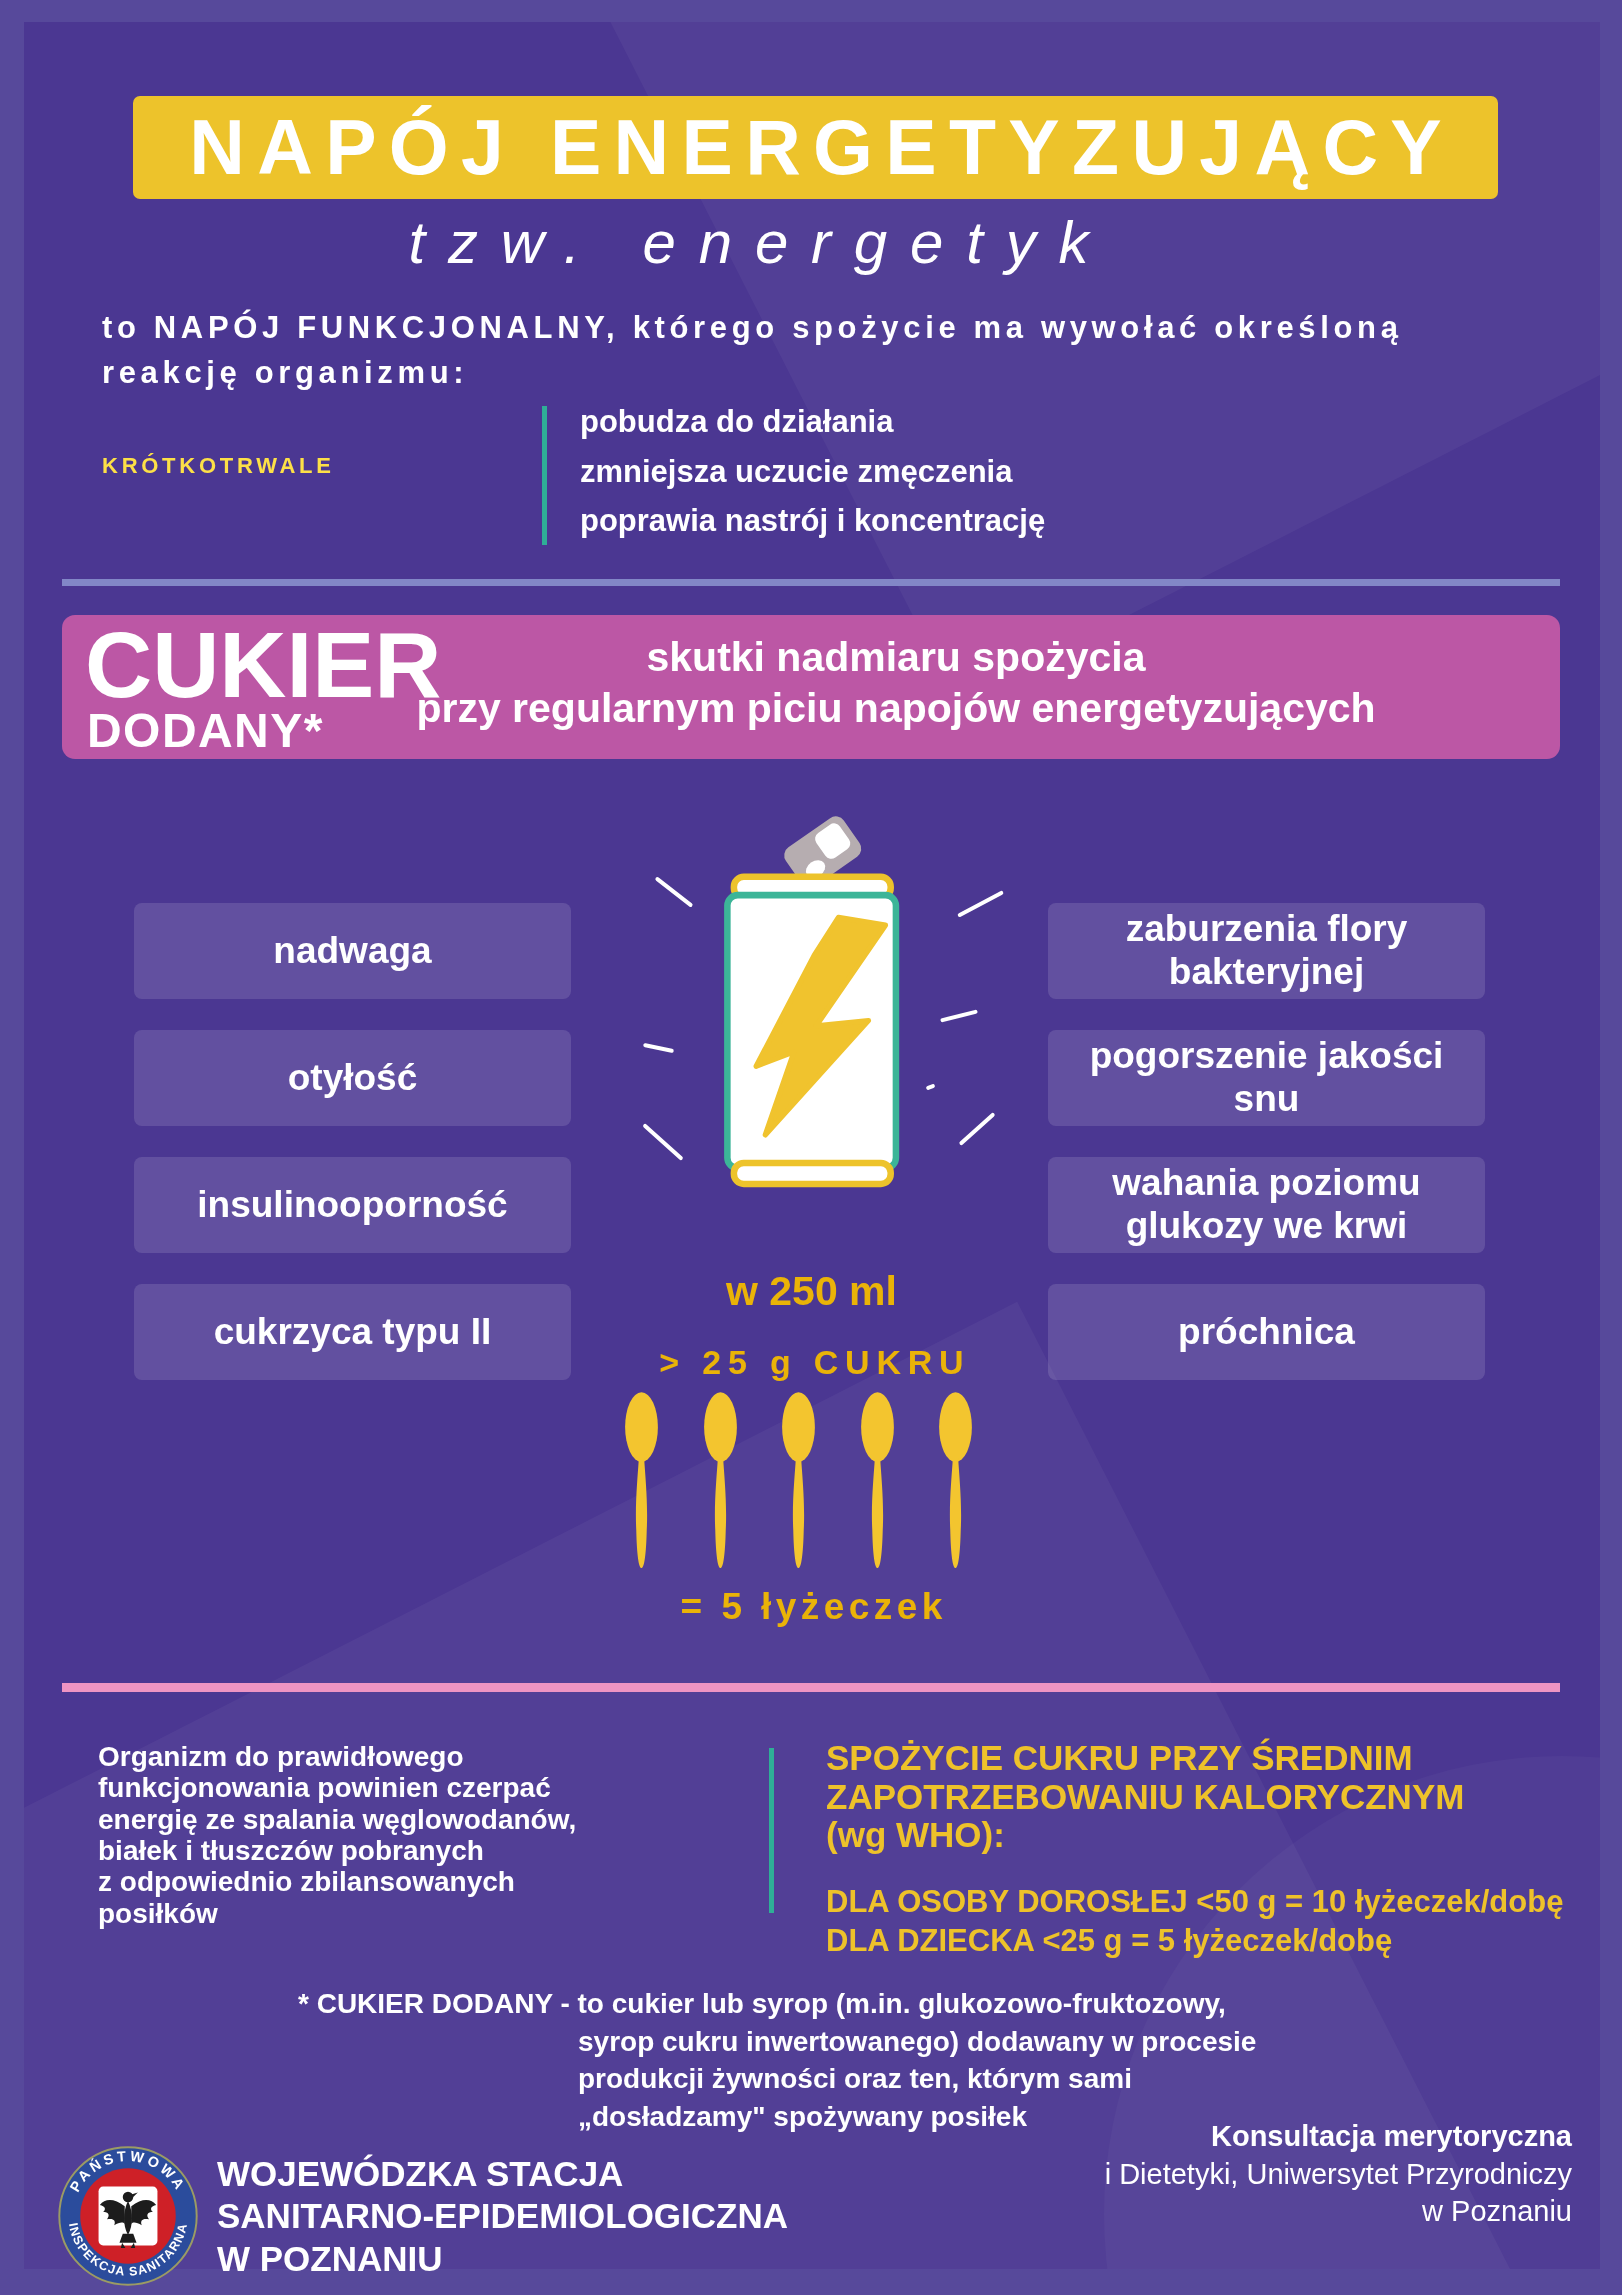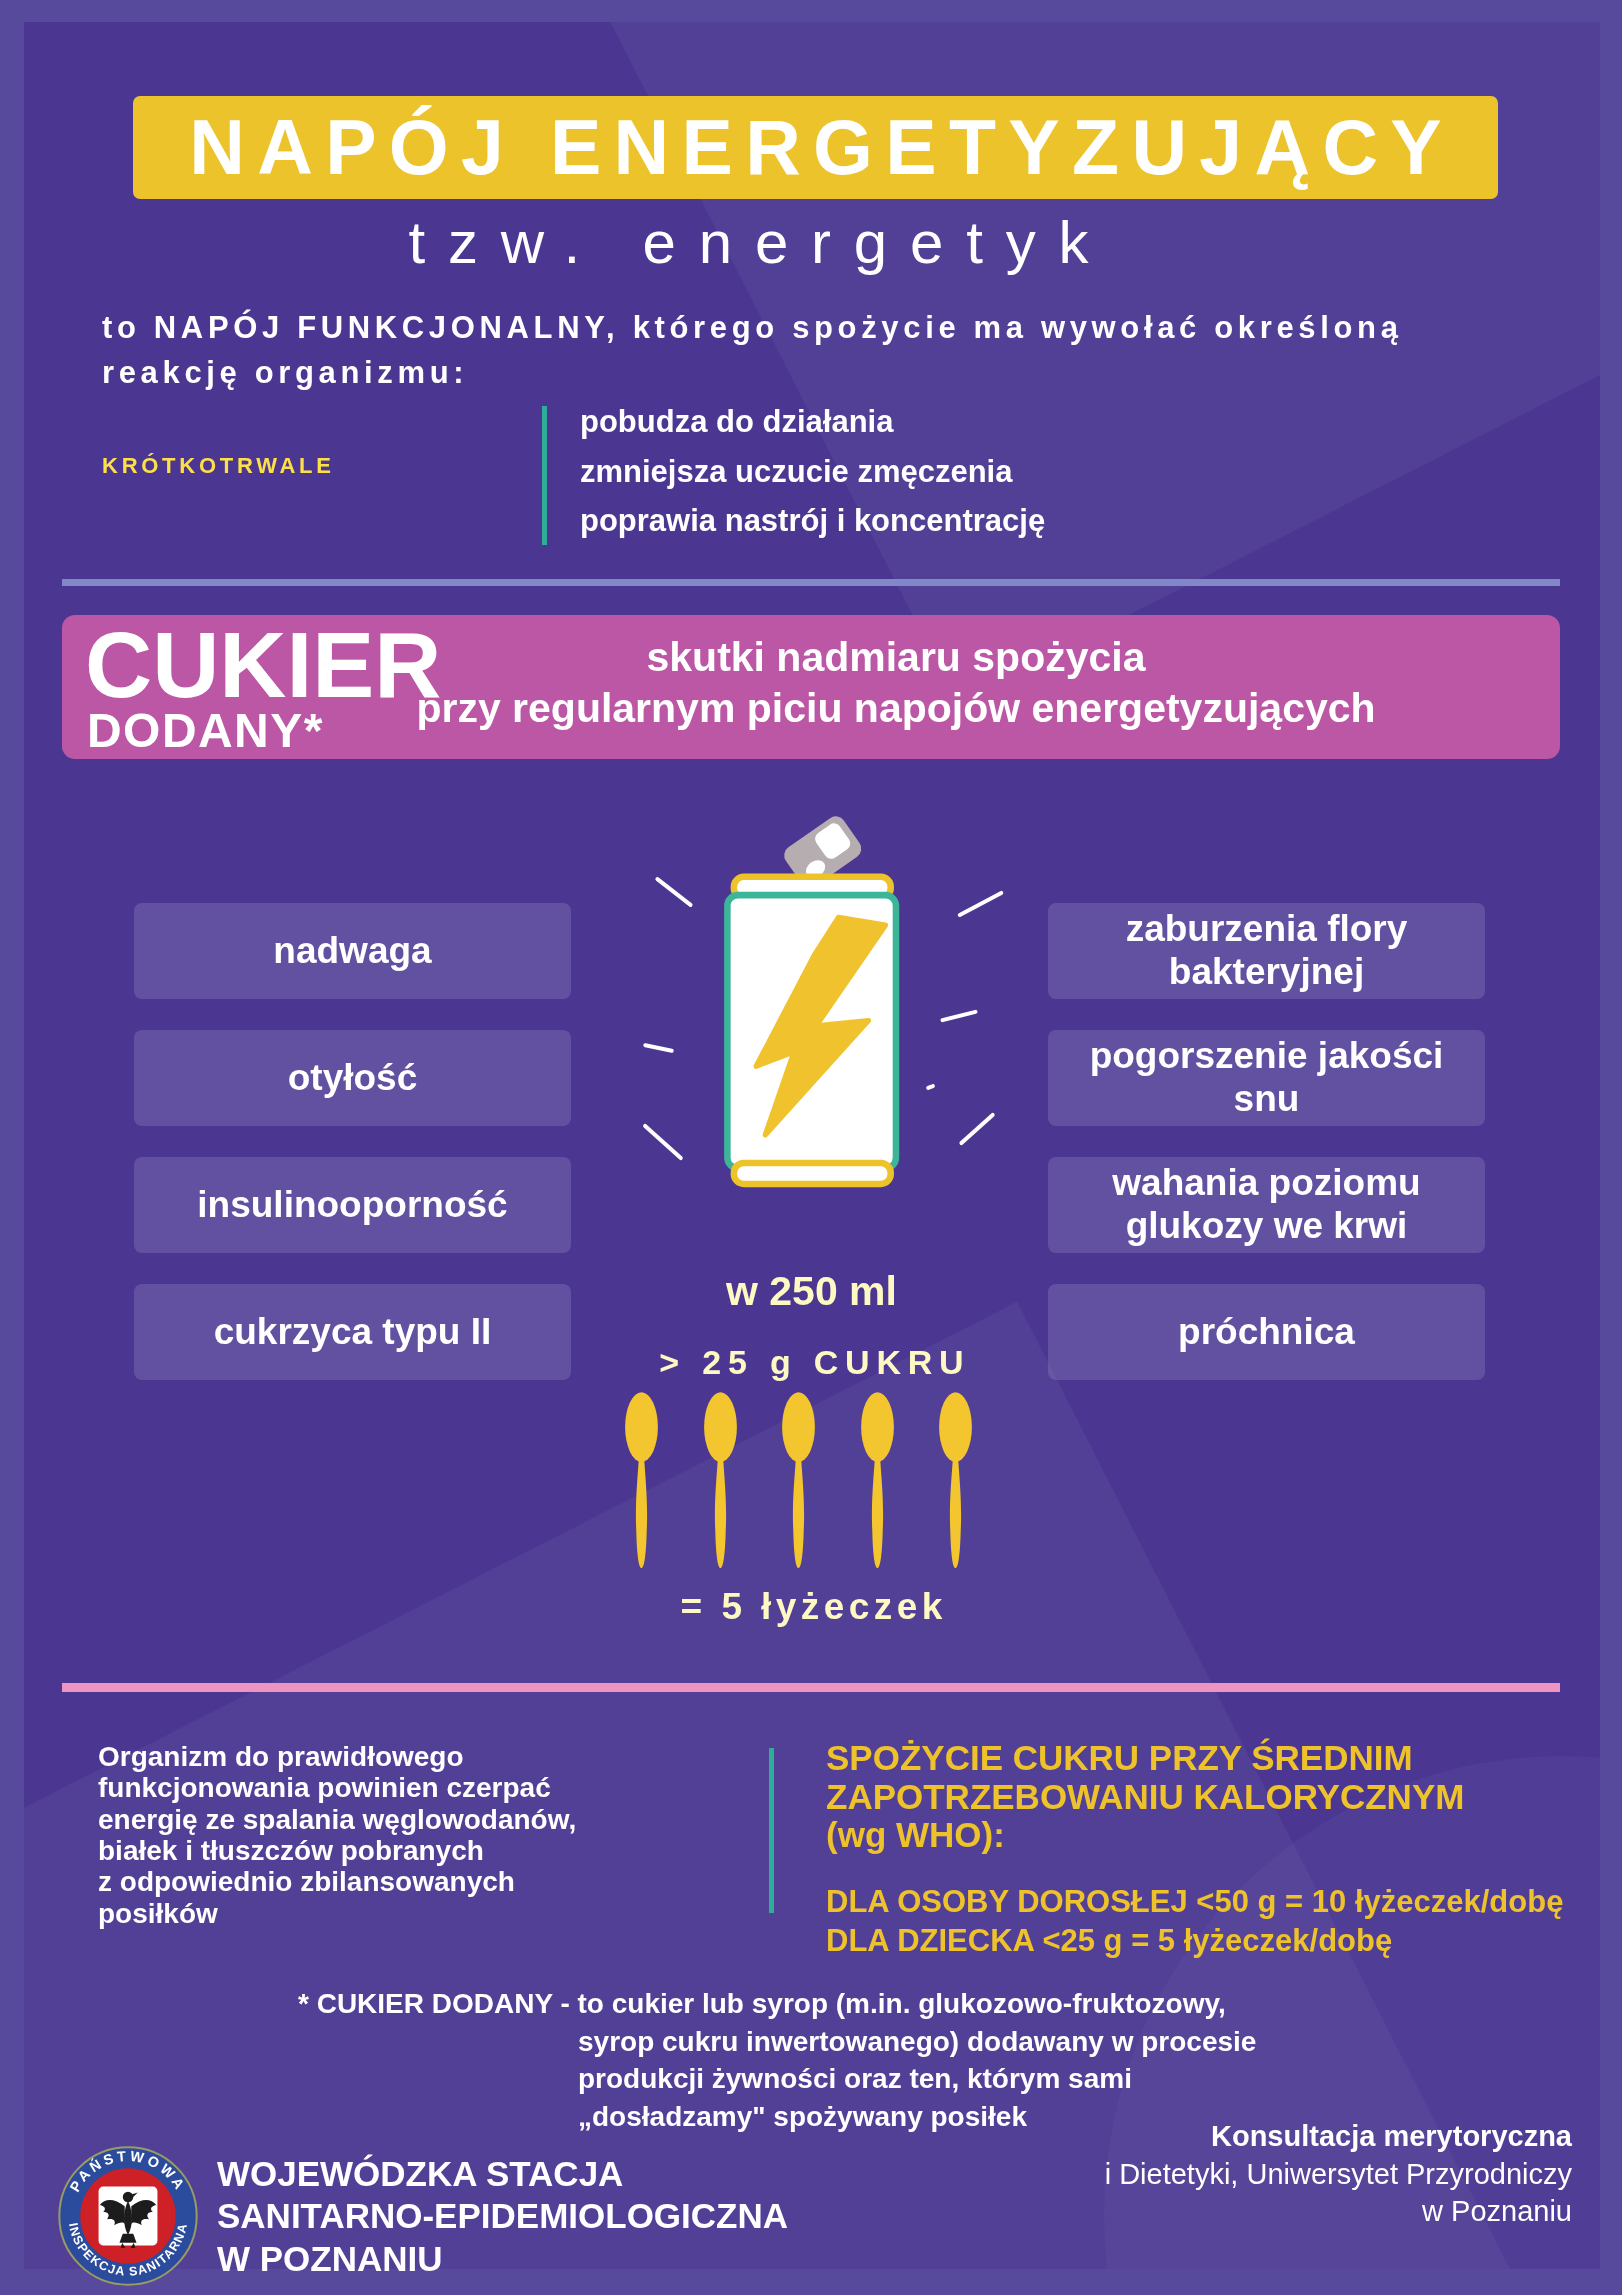--- a/index.html
+++ b/index.html
@@ -21,21 +21,21 @@
 
   .title-banner{
     left:133px; top:96px; width:1365px; height:103px;
     background:#edc32b; border-radius:7px;
     display:flex; align-items:center; justify-content:center;
     font-size:77px; font-weight:bold; letter-spacing:0.16em;
     color:#ffffff; text-indent:0.16em;
   }
   .subtitle{
     left:0; top:208px; width:1497px; text-align:center;
-    font-size:60px; letter-spacing:0.38em; text-indent:0.38em; color:#ffffff;
+    font-size:60px; letter-spacing:0.38em; text-indent:0.38em; color:#ffffff;font-style:italic;
   }
   .intro{
     left:102px; top:306px; width:1413px;
     font-size:31px; font-weight:bold; letter-spacing:0.15em; line-height:1.45;
   }
   .shortterm-label{
     left:102px; top:453px; font-size:22px; font-weight:bold;
     letter-spacing:0.17em; color:#fde047;
   }
   .vline{width:4.6px; background:#2fae97;}
@@ -59,21 +59,21 @@
     height:96px; display:flex; align-items:center; justify-content:center;
     text-align:center; font-size:37px; font-weight:bold; line-height:1.15;
     padding:0 13px; box-sizing:border-box;
   }
   .lcol{left:134px;}
   .rcol{left:1048px;}
   .b1{top:903px;} .b2{top:1030px;} .b3{top:1157px;} .b4{top:1284px;}
 
   .sparkle{height:3.9px;background:#ffffff;border-radius:2px;}
 
-  .center-col{left:615px; width:393px; text-align:center; color:#fef9c3; font-weight:bold;}
+  .center-col{left:615px; width:393px; text-align:center; color:#eab308; font-weight:bold;}
   .w250{top:1268px; font-size:41px;}
   .cukru{top:1343px; font-size:34px; letter-spacing:0.2em; text-indent:0.2em;}
   .spoons{left:625px; top:1391px; width:347px; display:flex; justify-content:space-between;}
   .lyzeczki{top:1586px; font-size:37px; letter-spacing:0.12em; text-indent:0.12em;}
 
   .divider-pink{left:62px; top:1683px; width:1498px; height:9.2px; background:#ee94c3;}
 
   .bottom-para{
     left:98px; top:1741px; font-size:28px; font-weight:bold; line-height:1.12;
   }

